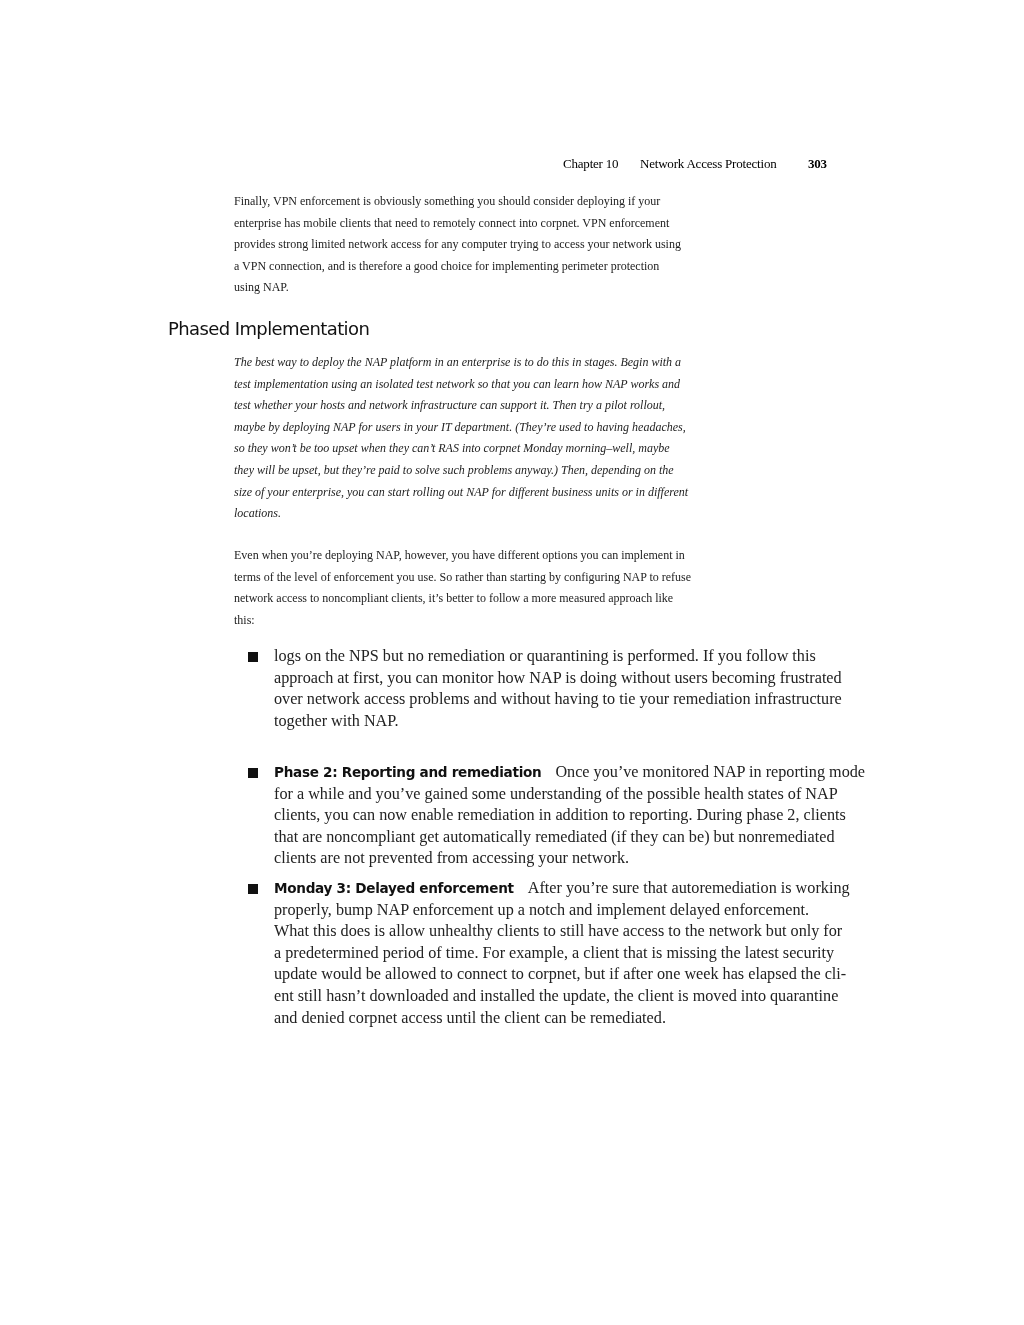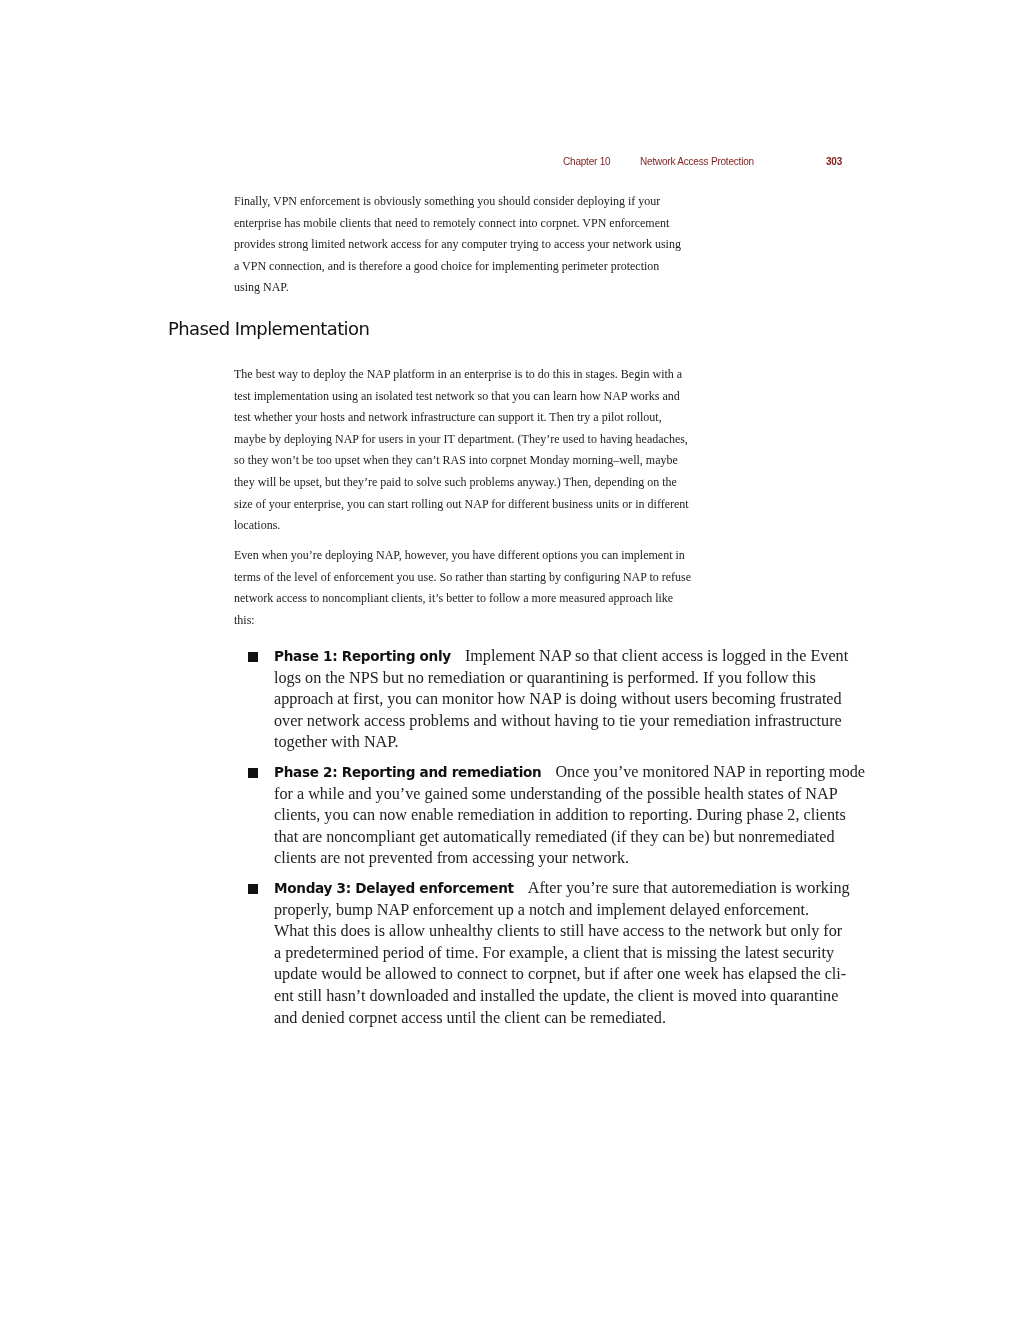--- a/index.html
+++ b/index.html
@@ -1,20 +1,20 @@
 <!DOCTYPE html>
 <html><head>
   <meta charset="utf-8">
   <style>
     html, body { margin: 0; padding: 0; background: #ffffff; }
     body { width: 1024px; height: 1325px; position: relative; overflow: hidden; color: #1a1a1a; }
-    .header { position: absolute; top: 156px; left: 0; width: 886px; height: 20px; font-family: Liberation Sans, sans-serif; font-size: 10px; color: #7f1d1d; }
+    .header { position: absolute; top: 156px; left: 0; width: 886px; height: 20px; font-family: Liberation Serif, serif; font-size: 13px; color: #000000; }
     .header .chap { position: absolute; left: 563px; top: 0; letter-spacing: -0.2px; }
     .header .title { position: absolute; left: 616px; top: 0; letter-spacing: -0.2px; margin-left: 24px; }
-    .header .pnum { position: absolute; left: 826px; top: 0; font-weight: bold; letter-spacing: -0.2px; }
+    .header .pnum { position: absolute; left: 808px; top: 0; font-weight: bold; letter-spacing: -0.2px; }
     .para { position: absolute; left: 234px; width: 660px; font-family: "Liberation Serif", serif; font-size: 12px; color: #222; }
     .para .ln { display: block; height: 21.6px; line-height: 21.6px; white-space: nowrap; }
     .h2 { position: absolute; left: 168px; top: 318px; font-family: "DejaVu Sans", sans-serif; font-size: 18px; color: #111; letter-spacing: -0.6px; }
     .bullet { position: absolute; left: 248px; width: 650px; }
     .bullet .sq { position: absolute; left: 0; top: 6px; width: 10px; height: 10px; background: #111; }
     .bullet .body { position: absolute; left: 26px; top: 0; width: 630px; font-family: "Liberation Serif", serif; font-size: 16.2px; color: #222; }
     .bullet .ln { display: block; height: 21.6px; line-height: 21.6px; white-space: nowrap; }
     .bullet .lead { font-family: "DejaVu Sans", sans-serif; font-weight: bold; font-size: 13.6px; color: #111; letter-spacing: -0.3px; margin-right: 14px; }
   </style>
 </head>
@@ -29,42 +29,41 @@
 <div class="para" style="top:191px;">
   <span class="ln">Finally, VPN enforcement is obviously something you should consider deploying if your</span>
   <span class="ln">enterprise has mobile clients that need to remotely connect into corpnet. VPN enforcement</span>
   <span class="ln">provides strong limited network access for any computer trying to access your network using</span>
   <span class="ln">a VPN connection, and is therefore a good choice for implementing perimeter protection</span>
   <span class="ln">using NAP.</span>
 </div>
 
 <div class="h2">Phased Implementation</div>
 
-<div class="para" style="top:364px;">
+<div class="para" style="top:352px;font-style:italic;">
   <span class="ln">The best way to deploy the NAP platform in an enterprise is to do this in stages. Begin with a</span>
   <span class="ln">test implementation using an isolated test network so that you can learn how NAP works and</span>
   <span class="ln">test whether your hosts and network infrastructure can support it. Then try a pilot rollout,</span>
   <span class="ln">maybe by deploying NAP for users in your IT department. (They’re used to having headaches,</span>
   <span class="ln">so they won’t be too upset when they can’t RAS into corpnet Monday morning–well, maybe</span>
   <span class="ln">they will be upset, but they’re paid to solve such problems anyway.) Then, depending on the</span>
   <span class="ln">size of your enterprise, you can start rolling out NAP for different business units or in different</span>
   <span class="ln">locations.</span>
 </div>
 
 <div class="para" style="top:545px;">
   <span class="ln">Even when you’re deploying NAP, however, you have different options you can implement in</span>
   <span class="ln">terms of the level of enforcement you use. So rather than starting by configuring NAP to refuse</span>
   <span class="ln">network access to noncompliant clients, it’s better to follow a more measured approach like</span>
   <span class="ln">this:</span>
 </div>
 
 <div class="bullet" style="top:646px;">
   <span class="sq"></span>
   <div class="body">
-    <span class="ln"><span class="lead">Phase 1: Reporting only</span><span>Implement NAP so that client access is logged in the Event</span></span>
     <span class="ln">logs on the NPS but no remediation or quarantining is performed. If you follow this</span>
     <span class="ln">approach at first, you can monitor how NAP is doing without users becoming frustrated</span>
     <span class="ln">over network access problems and without having to tie your remediation infrastructure</span>
     <span class="ln">together with NAP.</span>
   </div>
 </div>
 
 <div class="bullet" style="top:762px;">
   <span class="sq"></span>
   <div class="body">

